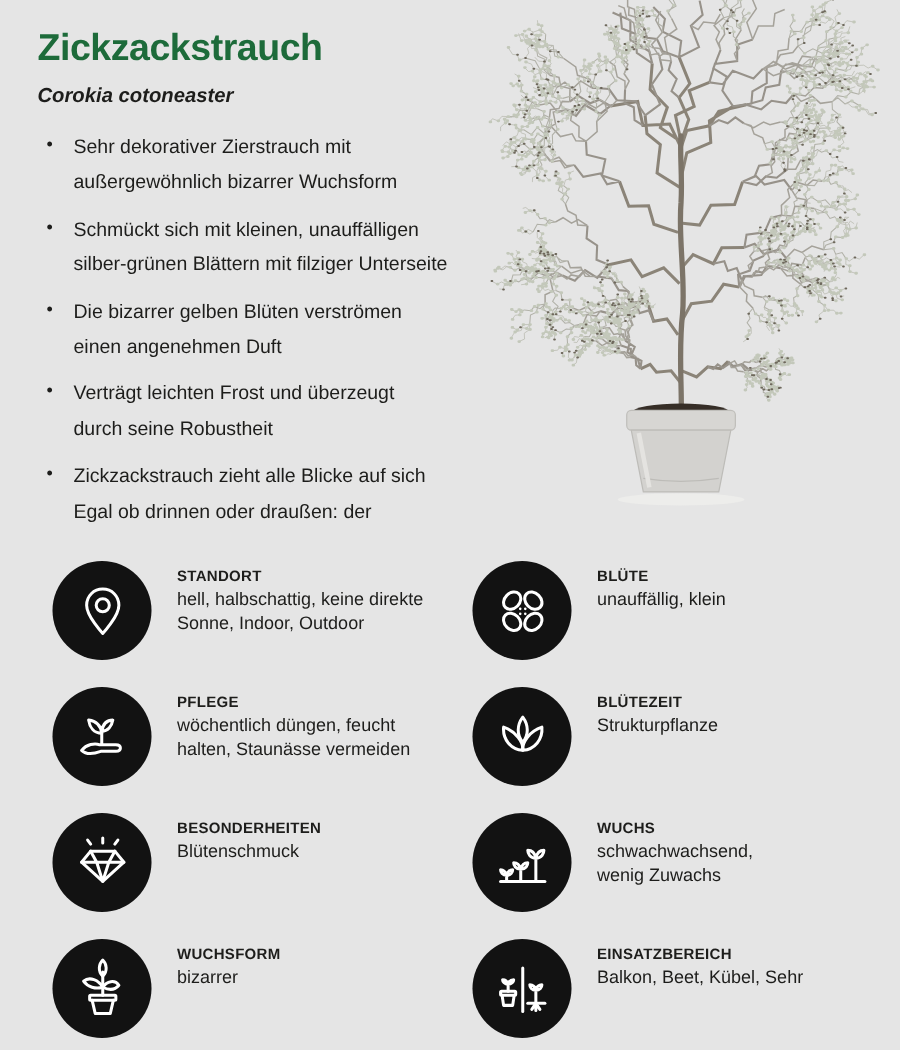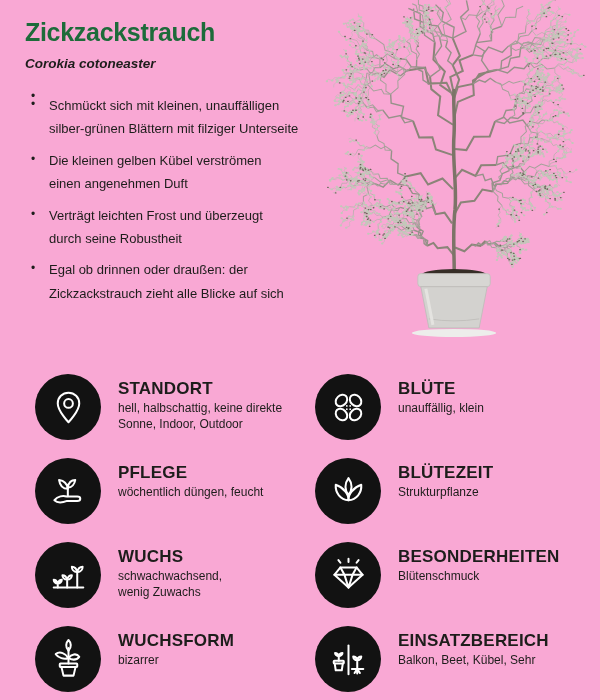--- a/index.html
+++ b/index.html
@@ -1,16 +1,16 @@
 <!DOCTYPE html>
 <html><head>
 <meta charset="utf-8">
 <style>
   html,body{margin:0;padding:0;background:#fff;}
-  .page{position:relative;width:600px;height:700px;background:#f9a8d4;overflow:hidden;
+  .page{position:relative;width:600px;height:700px;background:#e5e5e5;overflow:hidden;
         font-family:"Liberation Sans",sans-serif;color:#1d1d1b;}
   
   .header{position:absolute;left:25px;top:18px;}
   .title{margin:0;font-size:25px;font-weight:700;color:#1d6b3a;letter-spacing:-0.3px;}
   .subtitle{margin:9px 0 0 0;font-size:13.5px;font-style:italic;font-weight:700;}
   
   .bullets{position:absolute;left:30px;top:86px;margin:0;padding:0;list-style:none;width:300px;}
   .bullets li{position:relative;padding-left:19px;margin:0 0 8px 0;font-size:13px;line-height:1.8;}
   .bm{position:absolute;left:1px;top:0;font-size:12px;}
   .bl{display:block;white-space:nowrap;}
@@ -18,57 +18,59 @@
   .plant{position:absolute;left:303px;top:0;width:292px;height:340px;}
   
   .features{position:absolute;left:35px;top:374px;width:545px;display:grid;
             grid-template-columns:280px 1fr;grid-auto-rows:84px;}
   .feature{display:flex;align-items:flex-start;gap:17px;}
   .fi{flex:none;width:66px;height:66px;border-radius:50%;background:#121212;
       display:flex;align-items:center;justify-content:center;}
   .fi svg{width:43px;height:43px;stroke:#fff;fill:none;stroke-width:3;
           stroke-linecap:round;stroke-linejoin:round;}
   .ft{padding-top:5px;}
-  .fl{font-size:17px;font-weight:700;letter-spacing:0.2px;}
+  .fl{font-size:10px;font-weight:700;letter-spacing:0.2px;}
   .fd{font-size:12px;margin-top:2px;}
   .fd span{display:block;line-height:1.32;white-space:nowrap;}
 </style>
 </head>
 <body>
 
 <div class="page">
 
   <div class="header">
     <h1 class="title">Zickzackstrauch</h1>
     <p class="subtitle">Corokia cotoneaster</p>
   </div>
 
   <ul class="bullets">
     <li>
       <span class="bm">•</span>
+      <span class="bl">Sehr dekorativer Zierstrauch mit</span>
+      <span class="bl">außergewöhnlich bizarrer Wuchsform</span>
     </li>
     <li>
       <span class="bm">•</span>
       <span class="bl">Schmückt sich mit kleinen, unauffälligen</span>
       <span class="bl">silber-grünen Blättern mit filziger Unterseite</span>
     </li>
     <li>
       <span class="bm">•</span>
-      <span class="bl">Die kleinen gelben Kübel verströmen</span>
+      <span class="bl">Die bizarrer gelben Blüten verströmen</span>
       <span class="bl">einen angenehmen Duft</span>
     </li>
     <li>
       <span class="bm">•</span>
       <span class="bl">Verträgt leichten Frost und überzeugt</span>
       <span class="bl">durch seine Robustheit</span>
     </li>
     <li>
       <span class="bm">•</span>
+      <span class="bl">Zickzackstrauch zieht alle Blicke auf sich</span>
       <span class="bl">Egal ob drinnen oder draußen: der</span>
-      <span class="bl">Zickzackstrauch zieht alle Blicke auf sich</span>
     </li>
   </ul>
 
   <div class="plant">
     <svg id="plant-svg" viewBox="0 0 290 338" width="292" height="340">
       <ellipse cx="150" cy="331" rx="42" ry="4" fill="#ededeb"></ellipse>
       <g id="plant-gen">
           <path d="M150.0 254.0L143.4 245.7L133.7 246.7L129.5 241.5L123.1 244.4M151.0 246.0L160.3 249.8L167.7 243.1L176.2 244.4L181.2 239.5M148.0 222.0L140.6 211.4L131.8 212.9L127.4 199.2L118.6 200.9M151.0 212.0L156.8 201.3L170.3 199.6L178.2 188.4L188.6 190.3M149.0 188.0L138.5 177.5L124.2 183.4L116.8 172.2L102.1 175.4M150.0 178.0L158.0 168.8L171.4 174.8L177.0 164.2L192.0 164.0M148.0 154.0L132.0 148.6L128.5 136.4L115.4 136.7L109.2 120.2M151.0 148.0L162.3 149.2L169.8 136.0L185.5 135.6L190.8 120.5M149.0 124.0L134.1 114.6L136.3 95.8L127.4 88.6L126.2 76.4M150.0 118.0L153.8 101.3L169.7 94.5L168.8 80.0L184.5 70.5M150.0 98.0L142.5 82.2L124.7 83.1L121.3 67.3L103.2 70.2M150.0 98.0L153.8 86.5L168.7 83.4L175.0 73.8L193.2 69.4M150.0 94.0L136.3 84.6L140.9 71.1L129.5 59.3L130.9 42.0M150.0 94.0L146.3 76.5L158.7 70.6L155.4 60.0L168.8 54.6M150.0 94.0L155.1 79.2L148.7 64.7L155.8 55.4L148.7 37.9" fill="none" stroke="#8b8478" stroke-width="2"></path>
           <path d="M123.1 244.4L123.8 239.2L117.0 235.5L119.3 229.9L113.0 225.8M123.1 244.4L120.3 242.1L119.8 236.6L114.5 233.5L115.7 227.9M123.1 244.4L121.3 237.7L116.7 236.7L116.7 231.2L110.3 228.9M167.7 243.1L171.3 244.5L174.3 241.5L177.8 243.9L182.2 240.8M181.2 239.5L184.1 242.6L190.0 241.8L192.3 245.1L197.7 245.1M181.2 239.5L184.9 243.0L190.5 241.2L195.0 244.9L199.5 244.1M131.8 212.9L128.6 205.7L122.5 207.5L120.9 203.1L115.5 204.0M118.6 200.9L114.8 205.6L108.4 204.0L103.9 208.1L96.4 206.2M118.6 200.9L114.7 192.9L108.7 192.3L104.0 184.5L94.4 183.2M188.6 190.3L187.8 182.0L195.6 179.3L198.0 172.7L204.9 169.6M188.6 190.3L192.5 183.1L203.2 182.3L207.0 176.1L215.9 177.7M188.6 190.3L191.6 183.0L197.0 183.4L199.8 179.7L204.3 180.8M102.1 175.4L94.5 184.1L86.4 179.0L79.6 186.0L71.5 182.6M102.1 175.4L94.0 172.1L94.4 162.7L87.4 158.0L88.0 149.6M171.4 174.8L178.7 173.2L181.0 179.6L186.9 177.6L190.1 185.3M192.0 164.0L193.4 155.6L205.3 154.0L209.5 144.4L216.7 142.6M192.0 164.0L198.8 161.5L204.8 168.3L215.0 165.4L219.6 171.0M109.2 120.2L97.6 116.3L99.8 105.6L87.5 102.5L87.0 93.6M109.2 120.2L101.0 122.1L96.7 114.9L85.2 117.2L79.1 109.3M190.8 120.5L200.0 122.7L206.2 116.9L213.4 117.8L220.6 112.1M190.8 120.5L199.7 116.6L205.3 122.3L218.4 119.3L223.5 126.1M190.8 120.5L198.9 116.8L201.7 109.8L209.1 108.9L212.1 99.4M126.2 76.4L136.1 69.1L130.7 55.9L137.6 45.9L135.7 37.4M126.2 76.4L120.0 67.1L107.5 66.4L102.3 59.0L90.8 58.2M184.5 70.5L196.6 68.7L197.3 60.6L206.8 55.1L206.7 44.4M184.5 70.5L177.4 60.0L180.2 50.7L171.4 45.3L176.2 33.0M124.7 83.1L119.2 79.6L118.7 71.1L112.6 68.3L112.9 59.2M103.2 70.2L96.5 75.5L86.1 69.4L80.4 76.8L73.7 72.8M103.2 70.2L95.9 66.1L89.7 68.4L81.8 63.4L76.2 67.4M168.7 83.4L175.0 79.6L180.9 81.7L186.0 77.8L191.6 81.8M193.2 69.4L203.9 66.4L206.1 57.9L215.1 56.2L216.4 46.7M193.2 69.4L203.1 72.5L210.0 66.8L219.6 68.3L224.9 62.1M130.9 42.0L120.7 35.0L119.7 22.3L110.8 18.9L109.8 8.4M130.9 42.0L128.9 34.0L116.4 26.4L116.4 13.5L104.6 8.3M168.8 54.6L172.4 42.4L187.2 40.4L187.2 29.7L197.5 26.1M168.8 54.6L177.7 55.8L184.3 46.9L198.0 52.0L204.3 45.6M148.7 64.7L143.7 60.4L147.1 52.4L141.8 46.6L143.5 40.5M148.7 37.9L137.9 34.0L134.0 25.8L127.5 25.0L125.2 18.1M148.7 37.9L161.9 31.2L156.5 17.1L164.3 9.8L162.3 0.4M148.7 37.9L150.1 27.1L137.8 21.0L139.3 12.5L131.6 4.6" fill="none" stroke="#97928a" stroke-width="1.4"></path>
           <path d="M113.0 225.8L115.1 221.9L113.9 218.4L118.1 215.3L116.7 211.7M113.0 225.8L115.8 223.5L115.0 219.9L117.5 214.9L115.7 211.4M113.0 225.8L110.0 220.8L105.4 221.7L102.5 217.3L96.4 217.7M119.8 236.6L118.4 235.1L114.8 235.8L112.7 233.2L110.0 233.3M115.7 227.9L115.0 225.3L112.5 224.6L111.9 221.4L108.2 221.5M115.7 227.9L116.1 225.4L113.4 223.0L112.9 218.8L109.4 217.7M116.7 236.7L114.0 237.0L112.0 234.2L108.6 233.7L107.3 230.3M110.3 228.9L108.7 224.5L110.2 220.7L108.9 217.7L110.8 215.6M110.3 228.9L107.0 229.4L105.0 226.2L101.7 227.9L97.9 224.8M110.3 228.9L104.3 229.4L101.9 226.8L97.7 229.1L93.4 225.8M182.2 240.8L185.5 239.2L187.5 242.4L190.0 241.9L192.6 244.8M182.2 240.8L183.3 243.5L186.1 243.4L187.5 245.9L191.4 246.3M197.7 245.1L201.2 246.4L204.1 244.3L206.5 245.7L210.0 243.0M197.7 245.1L200.6 246.7L200.5 249.0L202.8 250.8L203.0 254.3M190.5 241.2L192.0 239.8L195.3 240.2L196.9 239.0L200.1 240.3M199.5 244.1L202.8 242.0L206.3 243.2L209.6 241.9L212.1 242.7M199.5 244.1L202.9 244.2L203.0 246.6L206.2 248.3L207.2 250.9M115.5 204.0L111.7 209.1L107.7 208.8L104.9 214.2L99.3 211.3M115.5 204.0L113.3 200.7L109.9 202.2L107.0 198.4L102.8 199.2M115.5 204.0L116.8 199.8L114.5 197.6L115.6 193.3L111.4 189.8M96.4 206.2L92.1 207.6L87.9 203.1L82.5 205.7L76.4 203.4M96.4 206.2L94.0 209.5L87.7 208.5L85.2 214.7L79.4 215.9M94.4 183.2L86.5 183.1L83.6 177.2L76.6 177.4L75.0 172.8M94.4 183.2L90.0 183.3L84.0 178.8L77.0 181.0L70.8 176.4M195.6 179.3L194.5 175.9L197.8 173.3L195.6 169.8L198.2 166.7M204.9 169.6L208.2 165.4L212.6 167.4L215.5 162.5L220.0 163.5M204.9 169.6L204.2 166.1L208.5 165.0L208.7 161.5L212.3 159.4M215.9 177.7L221.4 179.8L223.4 174.6L230.3 175.7L232.3 170.7M215.9 177.7L220.2 182.9L227.3 181.9L229.7 187.2L236.7 185.1M197.0 183.4L198.2 180.8L201.1 180.4L201.9 177.6L206.4 176.9M204.3 180.8L208.6 177.4L211.4 178.9L215.0 175.4L217.8 177.2M204.3 180.8L207.2 178.2L205.9 174.1L208.7 171.6L207.0 167.0M86.4 179.0L82.8 183.3L77.1 182.2L74.4 185.0L69.7 181.9M71.5 182.6L63.2 184.6L65.1 192.9L59.9 195.4L59.9 201.5M71.5 182.6L67.6 180.5L61.3 183.2L55.6 180.6L51.2 184.6M71.5 182.6L66.0 184.1L59.3 179.7L54.8 180.7L50.6 177.4M88.0 149.6L81.5 149.1L80.4 142.7L74.9 139.8L73.4 135.2M88.0 149.6L81.9 145.5L77.4 147.9L71.8 144.3L66.6 147.2M190.1 185.3L189.2 190.6L193.7 195.2L193.3 199.6L197.7 204.3M190.1 185.3L192.2 189.5L198.0 192.2L198.5 196.0L204.0 197.0M205.3 154.0L210.7 154.4L213.5 150.0L218.1 150.7L221.0 145.4M216.7 142.6L223.7 143.2L225.4 136.7L232.7 137.1L233.5 132.5M216.7 142.6L216.5 136.1L222.0 130.9L220.7 125.6L225.9 120.8M219.6 171.0L225.1 165.3L230.2 167.3L236.7 163.1L244.6 165.5M219.6 171.0L218.7 176.2L224.1 178.4L224.1 184.3L229.4 188.5M219.6 171.0L223.4 178.8L229.9 180.3L232.5 185.2L237.0 187.2M87.0 93.6L82.3 90.7L82.4 83.7L76.9 79.8L77.7 73.0M87.0 93.6L94.4 87.2L94.1 80.5L101.0 73.8L99.4 67.8M87.0 93.6L80.3 93.3L77.8 88.7L70.1 90.5L64.4 84.3M79.1 109.3L73.0 111.3L69.9 106.4L64.3 107.4L61.1 103.7M79.1 109.3L74.0 109.8L69.1 104.2L62.9 106.6L59.1 101.1M206.2 116.9L210.5 114.4L209.7 110.0L212.1 107.2L211.3 101.1M220.6 112.1L226.0 112.1L229.2 106.2L235.9 106.1L237.9 100.5M220.6 112.1L221.0 104.7L227.7 100.1L226.4 95.2L233.2 92.9M223.5 126.1L226.6 131.3L232.4 132.3L233.2 137.5L238.3 138.1M223.5 126.1L227.7 121.1L233.4 122.8L237.5 119.3L243.5 120.1M212.1 99.4L212.6 94.6L218.9 91.1L218.9 85.9L223.2 83.1M212.1 99.4L215.4 92.5L219.7 93.2L221.8 88.4L226.2 89.0M135.7 37.4L130.5 29.6L137.6 21.4L133.2 13.3L136.5 7.4M135.7 37.4L140.7 34.1L139.1 24.9L147.2 19.2L143.8 12.4M107.5 66.4L103.7 70.6L98.5 68.4L93.5 71.7L88.0 68.6M90.8 58.2L83.5 53.6L78.1 58.8L73.0 54.4L67.8 57.9M90.8 58.2L89.7 52.5L81.4 49.9L80.2 44.4L72.1 38.6M206.7 44.4L211.7 43.0L215.9 36.3L224.1 34.8L227.5 30.5M206.7 44.4L211.2 40.7L219.1 45.9L226.1 43.2L232.9 47.8M176.2 33.0L173.2 26.1L175.4 21.2L171.9 16.9L178.4 11.7M176.2 33.0L175.2 28.4L178.9 22.7L178.1 17.0L181.6 11.9M112.9 59.2L112.8 53.7L107.7 50.9L106.1 43.5L102.7 41.2M112.9 59.2L115.6 53.8L112.3 48.9L114.8 42.6L110.8 39.0M73.7 72.8L65.3 74.3L66.8 82.1L60.5 85.6L59.5 91.1M73.7 72.8L68.3 74.6L63.3 68.3L55.3 69.8L51.3 67.7M76.2 67.4L76.4 58.7L70.2 57.1L69.1 51.2L62.8 49.8M76.2 67.4L71.3 67.2L69.1 71.9L63.4 72.7L62.8 77.9M191.6 81.8L196.4 83.2L198.4 88.8L204.1 91.3L205.4 95.3M191.6 81.8L198.2 84.6L204.7 80.9L208.9 82.7L216.0 80.8M216.4 46.7L224.5 48.9L227.8 43.4L236.2 44.4L239.3 37.6M216.4 46.7L219.3 42.6L227.3 42.7L230.4 37.2L236.4 38.0M224.9 62.1L229.6 67.2L237.2 63.9L242.4 68.5L250.1 67.5M224.9 62.1L232.4 63.6L238.2 58.0L243.9 58.5L249.9 51.2M119.7 22.3L118.6 15.1L114.0 12.1L112.3 5.4L108.4 3.7M187.2 40.4L185.4 35.5L188.7 31.7L185.9 26.3L189.9 19.8M197.5 26.1L201.2 17.3L211.2 17.2L212.2 9.0L218.7 6.3M197.5 26.1L193.6 14.8L199.9 5.8L196.5 -2.4L201.2 -9.7M204.3 45.6L213.2 43.1L214.4 33.8L220.9 32.6L221.6 25.3M204.3 45.6L211.2 50.1L220.0 47.2L225.0 52.0L230.1 48.5M204.3 45.6L211.4 40.9L217.2 44.0L223.7 41.6L230.2 43.4M143.5 40.5L136.4 39.6L135.1 35.3L129.9 36.4L128.6 32.1M143.5 40.5L142.6 36.3L137.7 35.4L135.9 32.1L130.7 31.5M125.2 18.1L119.9 13.2L119.1 6.2L114.6 4.5L114.6 -2.6M125.2 18.1L121.4 16.7L122.4 12.1L115.3 10.0L115.5 5.2M156.5 17.1L161.4 19.5L164.9 14.6L172.5 15.4L176.0 9.4" fill="none" stroke="#a5a29a" stroke-width="1"></path>
@@ -129,72 +131,73 @@
           <path d="M11 45 C16 39 24 37.5 29 39.5 L45 39.5 C51 39.5 51 46 45 46 L30 46 C22 49 15 49 11 45 Z"></path>
           <path d="M31 39 C31 33 31 27 31 22"></path>
           <path d="M31 28 C23 28 19 22 18 15 C26 16 30 21 31 28 Z"></path>
           <path d="M31 26 C37 26 41 21 42 15 C35 15 32 20 31 26 Z"></path>
         </svg>
       </span>
       <div class="ft">
         <div class="fl">PFLEGE</div>
         <div class="fd">
           <span>wöchentlich düngen, feucht</span>
+          <span>halten, Staunässe vermeiden</span>
         </div>
       </div>
     </div>
 
     <div class="feature">
       <span class="fi">
         <svg viewBox="0 0 64 64">
           <path d="M32 12 C26 20 26 30 32 37 C38 30 38 20 32 12 Z"></path>
           <path d="M13 22 C12 34 20 44 32 45 C33 37 25 26 13 22 Z"></path>
           <path d="M51 22 C52 34 44 44 32 45 C31 37 39 26 51 22 Z"></path>
         </svg>
       </span>
       <div class="ft">
         <div class="fl">BLÜTEZEIT</div>
         <div class="fd">
           <span>Strukturpflanze</span>
+          <span></span>
+        </div>
+      </div>
+    </div>
+
+    <div class="feature">
+      <span class="fi">
+        <svg viewBox="0 0 64 64" stroke-width="2.8">
+          <path d="M20 20 L44 20 L53 31 L32 50 L11 31 Z"></path>
+          <path d="M11 31 L53 31 M20 20 L26 31 L32 50 M44 20 L38 31 L32 50"></path>
+          <path d="M20 13 L17 9 M32 12 L32 7 M44 13 L47 9"></path>
+        </svg>
+      </span>
+      <div class="ft">
+        <div class="fl">BESONDERHEITEN</div>
+        <div class="fd">
+          <span>Blütenschmuck</span>
           <span></span>
         </div>
       </div>
     </div>
 
     <div class="feature">
       <span class="fi">
         <svg viewBox="0 0 64 64" stroke-width="2.6">
           <path d="M10 50 L54 50"></path>
           <path d="M16 50 L16 42 M16 44 C12 44 10 41 10 38.5 C13 38.5 15 41 16 44 Z M16 44 C20 44 22 41 22 38.5 C19 38.5 17 41 16 44 Z"></path>
           <path d="M30 50 L30 36 M30 38 C25 38 23 34 23 31.5 C27 31.5 29 34 30 38 Z M30 38 C35 38 37 34 37 31.5 C33 31.5 31 34 30 38 Z"></path>
           <path d="M45 50 L45 24 M45 27 C39 27 37 22 37 19 C42 19 44 22 45 27 Z M45 27 C51 27 53 22 53 19 C48 19 46 22 45 27 Z"></path>
         </svg>
       </span>
       <div class="ft">
         <div class="fl">WUCHS</div>
         <div class="fd">
           <span>schwachwachsend,</span>
           <span>wenig Zuwachs</span>
-        </div>
-      </div>
-    </div>
-
-    <div class="feature">
-      <span class="fi">
-        <svg viewBox="0 0 64 64" stroke-width="2.8">
-          <path d="M20 20 L44 20 L53 31 L32 50 L11 31 Z"></path>
-          <path d="M11 31 L53 31 M20 20 L26 31 L32 50 M44 20 L38 31 L32 50"></path>
-          <path d="M20 13 L17 9 M32 12 L32 7 M44 13 L47 9"></path>
-        </svg>
-      </span>
-      <div class="ft">
-        <div class="fl">BESONDERHEITEN</div>
-        <div class="fd">
-          <span>Blütenschmuck</span>
-          <span></span>
         </div>
       </div>
     </div>
 
     <div class="feature">
       <span class="fi">
         <svg viewBox="0 0 64 64" stroke-width="2.8">
           <rect x="19" y="38" width="26" height="5" rx="1"></rect>
           <path d="M21.5 43 L24.5 56 L39.5 56 L42.5 43"></path>
           <path d="M32 38 L32 15"></path>

